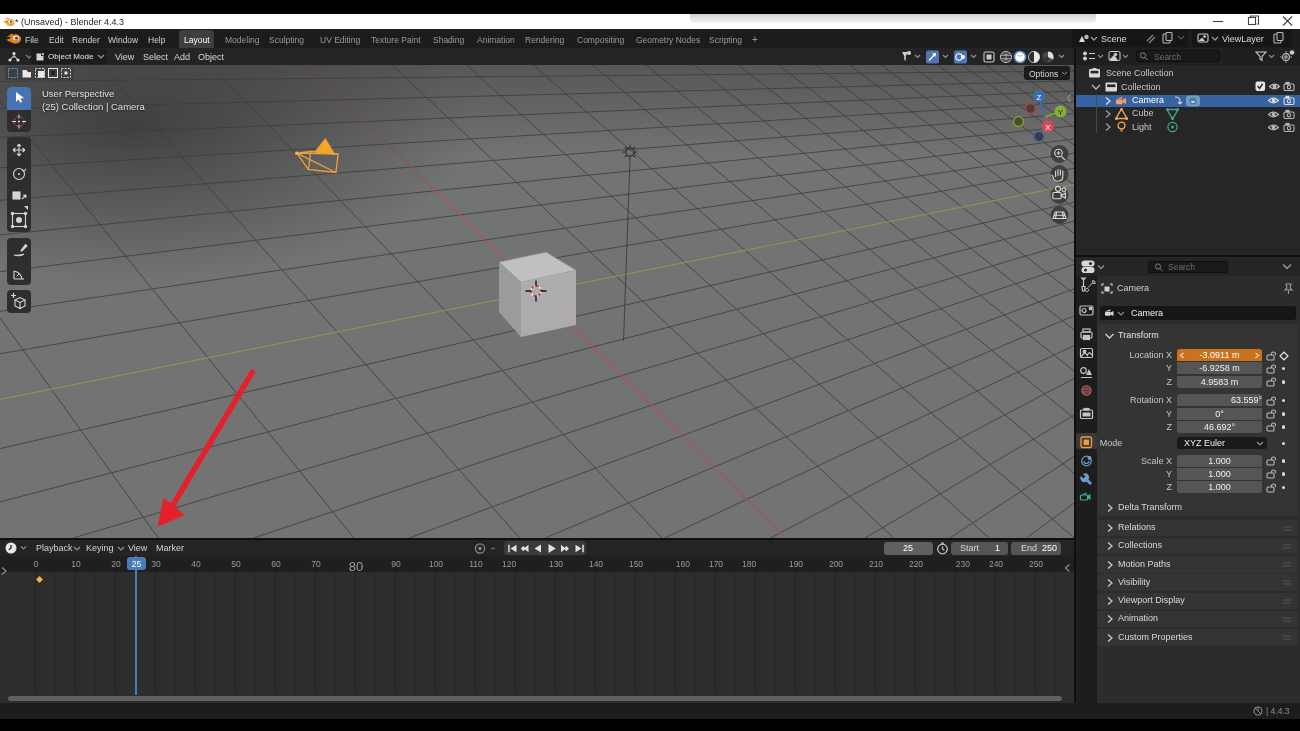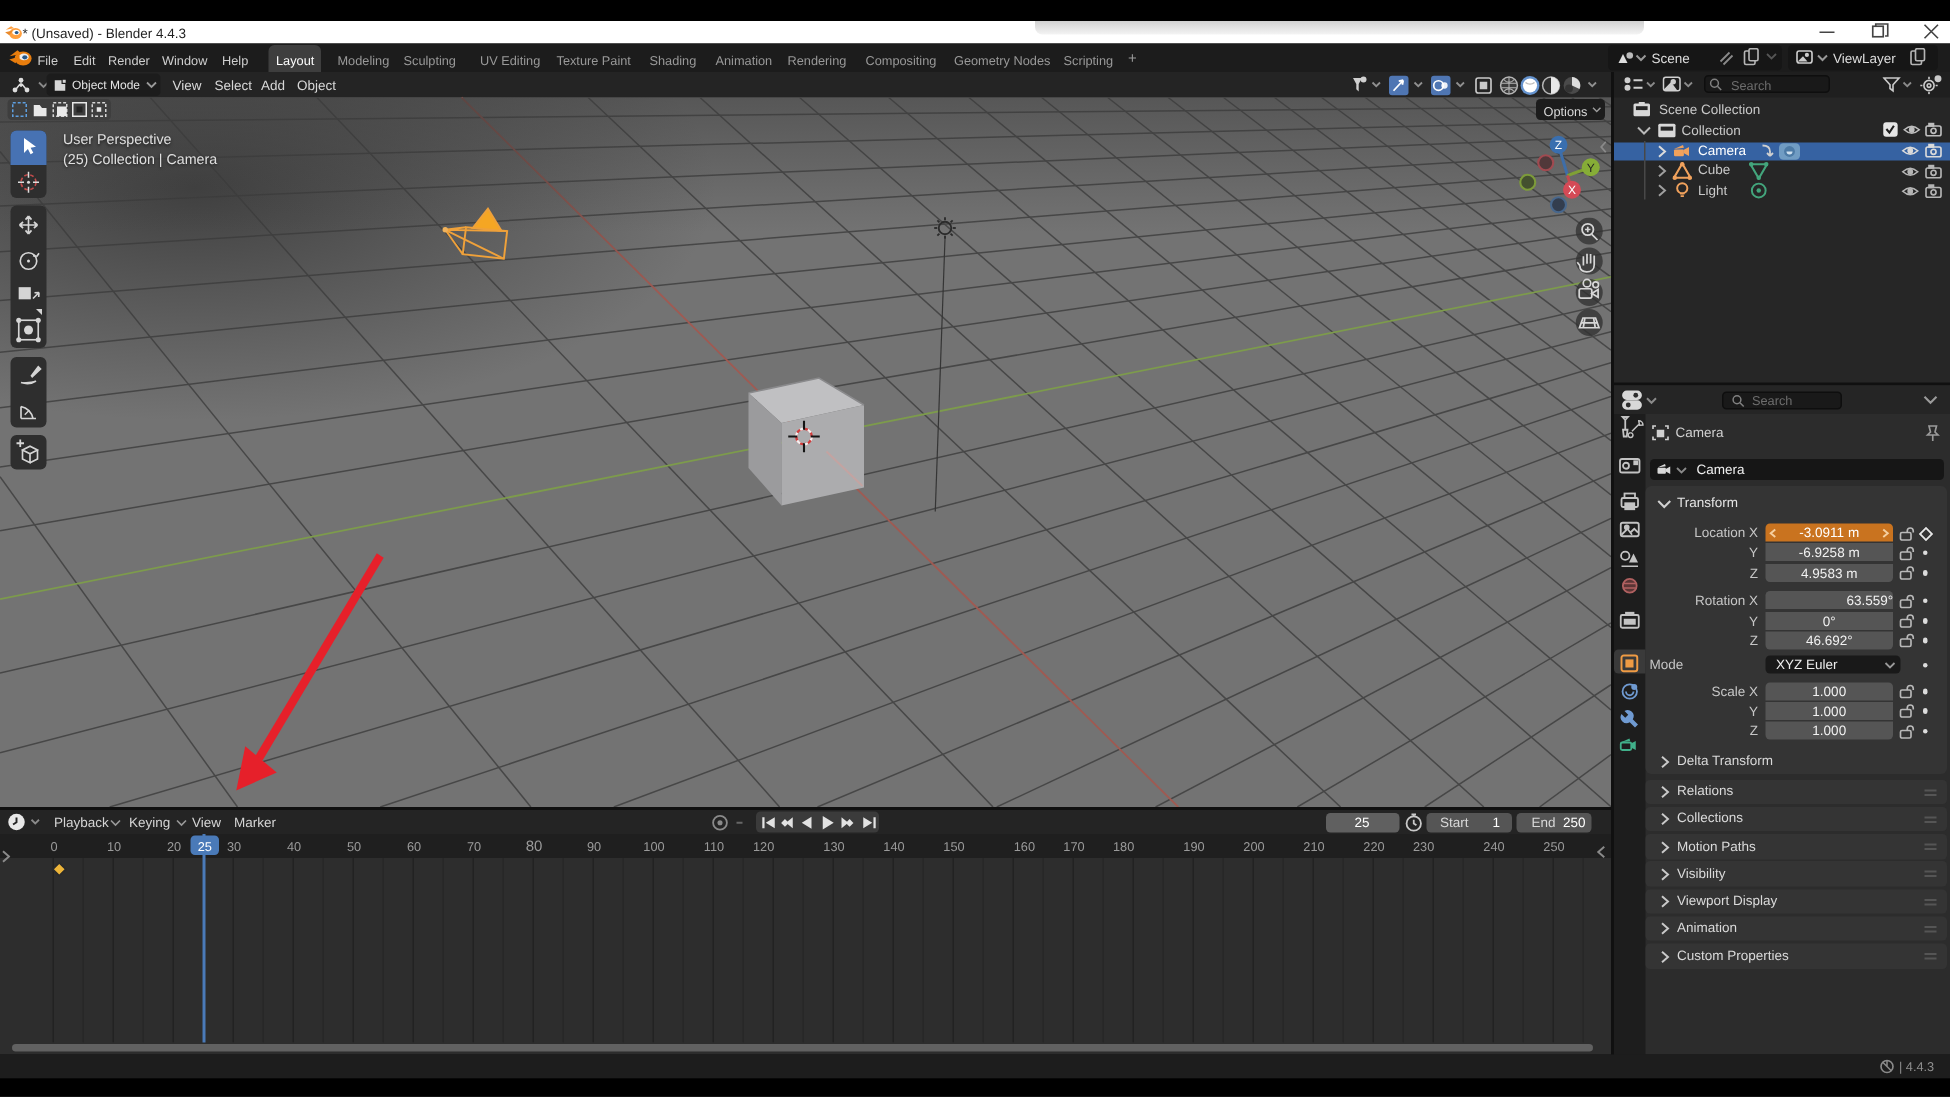--- a/index.html
+++ b/index.html
@@ -802,36 +802,36 @@
 <div class="tx" style="left:1042px;top:542.5px;font-size:9px;color:#fff">250</div>
 <div class="abs" style="left:0;top:556px;width:1074px;height:16px;background:#1f1f1f"></div>
 <div class="tx" style="left:22px;top:559px;width:28px;text-align:center;font-size:8.5px;color:#9a9a9a">0</div>
 <div class="tx" style="left:62px;top:559px;width:28px;text-align:center;font-size:8.5px;color:#9a9a9a">10</div>
 <div class="tx" style="left:102px;top:559px;width:28px;text-align:center;font-size:8.5px;color:#9a9a9a">20</div>
 <div class="tx" style="left:142px;top:559px;width:28px;text-align:center;font-size:8.5px;color:#9a9a9a">30</div>
 <div class="tx" style="left:182px;top:559px;width:28px;text-align:center;font-size:8.5px;color:#9a9a9a">40</div>
 <div class="tx" style="left:222px;top:559px;width:28px;text-align:center;font-size:8.5px;color:#9a9a9a">50</div>
 <div class="tx" style="left:262px;top:559px;width:28px;text-align:center;font-size:8.5px;color:#9a9a9a">60</div>
 <div class="tx" style="left:302px;top:559px;width:28px;text-align:center;font-size:8.5px;color:#9a9a9a">70</div>
-<div class="tx" style="left:342px;top:559px;width:28px;text-align:center;font-size:10px;color:#9a9a9a">80</div>
+<div class="tx" style="left:342px;top:559px;width:28px;text-align:center;font-size:13px;color:#9a9a9a">80</div>
 <div class="tx" style="left:382px;top:559px;width:28px;text-align:center;font-size:8.5px;color:#9a9a9a">90</div>
 <div class="tx" style="left:422px;top:559px;width:28px;text-align:center;font-size:8.5px;color:#9a9a9a">100</div>
 <div class="tx" style="left:462px;top:559px;width:28px;text-align:center;font-size:8.5px;color:#9a9a9a">110</div>
 <div class="tx" style="left:502px;top:559px;width:28px;font-size:8.5px;color:#9a9a9a">120</div>
 <div class="tx" style="left:542px;top:559px;width:28px;text-align:center;font-size:8.5px;color:#9a9a9a">130</div>
 <div class="tx" style="left:582px;top:559px;width:28px;text-align:center;font-size:8.5px;color:#9a9a9a">140</div>
 <div class="tx" style="left:622px;top:559px;width:28px;text-align:center;font-size:8.5px;color:#9a9a9a">150</div>
 <div class="tx" style="left:662px;top:559px;width:28px;text-align:right;font-size:8.5px;color:#9a9a9a">160</div>
 <div class="tx" style="left:702px;top:559px;width:28px;text-align:center;font-size:8.5px;color:#9a9a9a">170</div>
 <div class="tx" style="left:742px;top:559px;width:28px;font-size:8.5px;color:#9a9a9a">180</div>
 <div class="tx" style="left:782px;top:559px;width:28px;text-align:center;font-size:8.5px;color:#9a9a9a">190</div>
 <div class="tx" style="left:822px;top:559px;width:28px;text-align:center;font-size:8.5px;color:#9a9a9a">200</div>
 <div class="tx" style="left:862px;top:559px;width:28px;text-align:center;font-size:8.5px;color:#9a9a9a">210</div>
 <div class="tx" style="left:902px;top:559px;width:28px;text-align:center;font-size:8.5px;color:#9a9a9a">220</div>
-<div class="tx" style="left:942px;top:559px;width:28px;text-align:left;font-size:8.5px;color:#9a9a9a">230</div>
+<div class="tx" style="left:942px;top:559px;width:28px;text-align:right;font-size:8.5px;color:#9a9a9a">230</div>
 <div class="tx" style="left:982px;top:559px;width:28px;text-align:center;font-size:8.5px;color:#9a9a9a">240</div>
 <div class="tx" style="left:1022px;top:559px;width:28px;text-align:center;font-size:8.5px;color:#9a9a9a">250</div>
 <svg style="left:0;top:572px" width="1074" height="123" viewBox="0 0 1074 123">
     <line x1="35.5" y1="0" x2="35.5" y2="123" stroke="#222222" stroke-width="1"></line>
     <line x1="75.5" y1="0" x2="75.5" y2="123" stroke="#222222" stroke-width="1"></line>
     <line x1="115.5" y1="0" x2="115.5" y2="123" stroke="#222222" stroke-width="1"></line>
     <line x1="155.5" y1="0" x2="155.5" y2="123" stroke="#222222" stroke-width="1"></line>
     <line x1="195.5" y1="0" x2="195.5" y2="123" stroke="#222222" stroke-width="1"></line>
     <line x1="235.5" y1="0" x2="235.5" y2="123" stroke="#222222" stroke-width="1"></line>
     <line x1="275.5" y1="0" x2="275.5" y2="123" stroke="#222222" stroke-width="1"></line>

